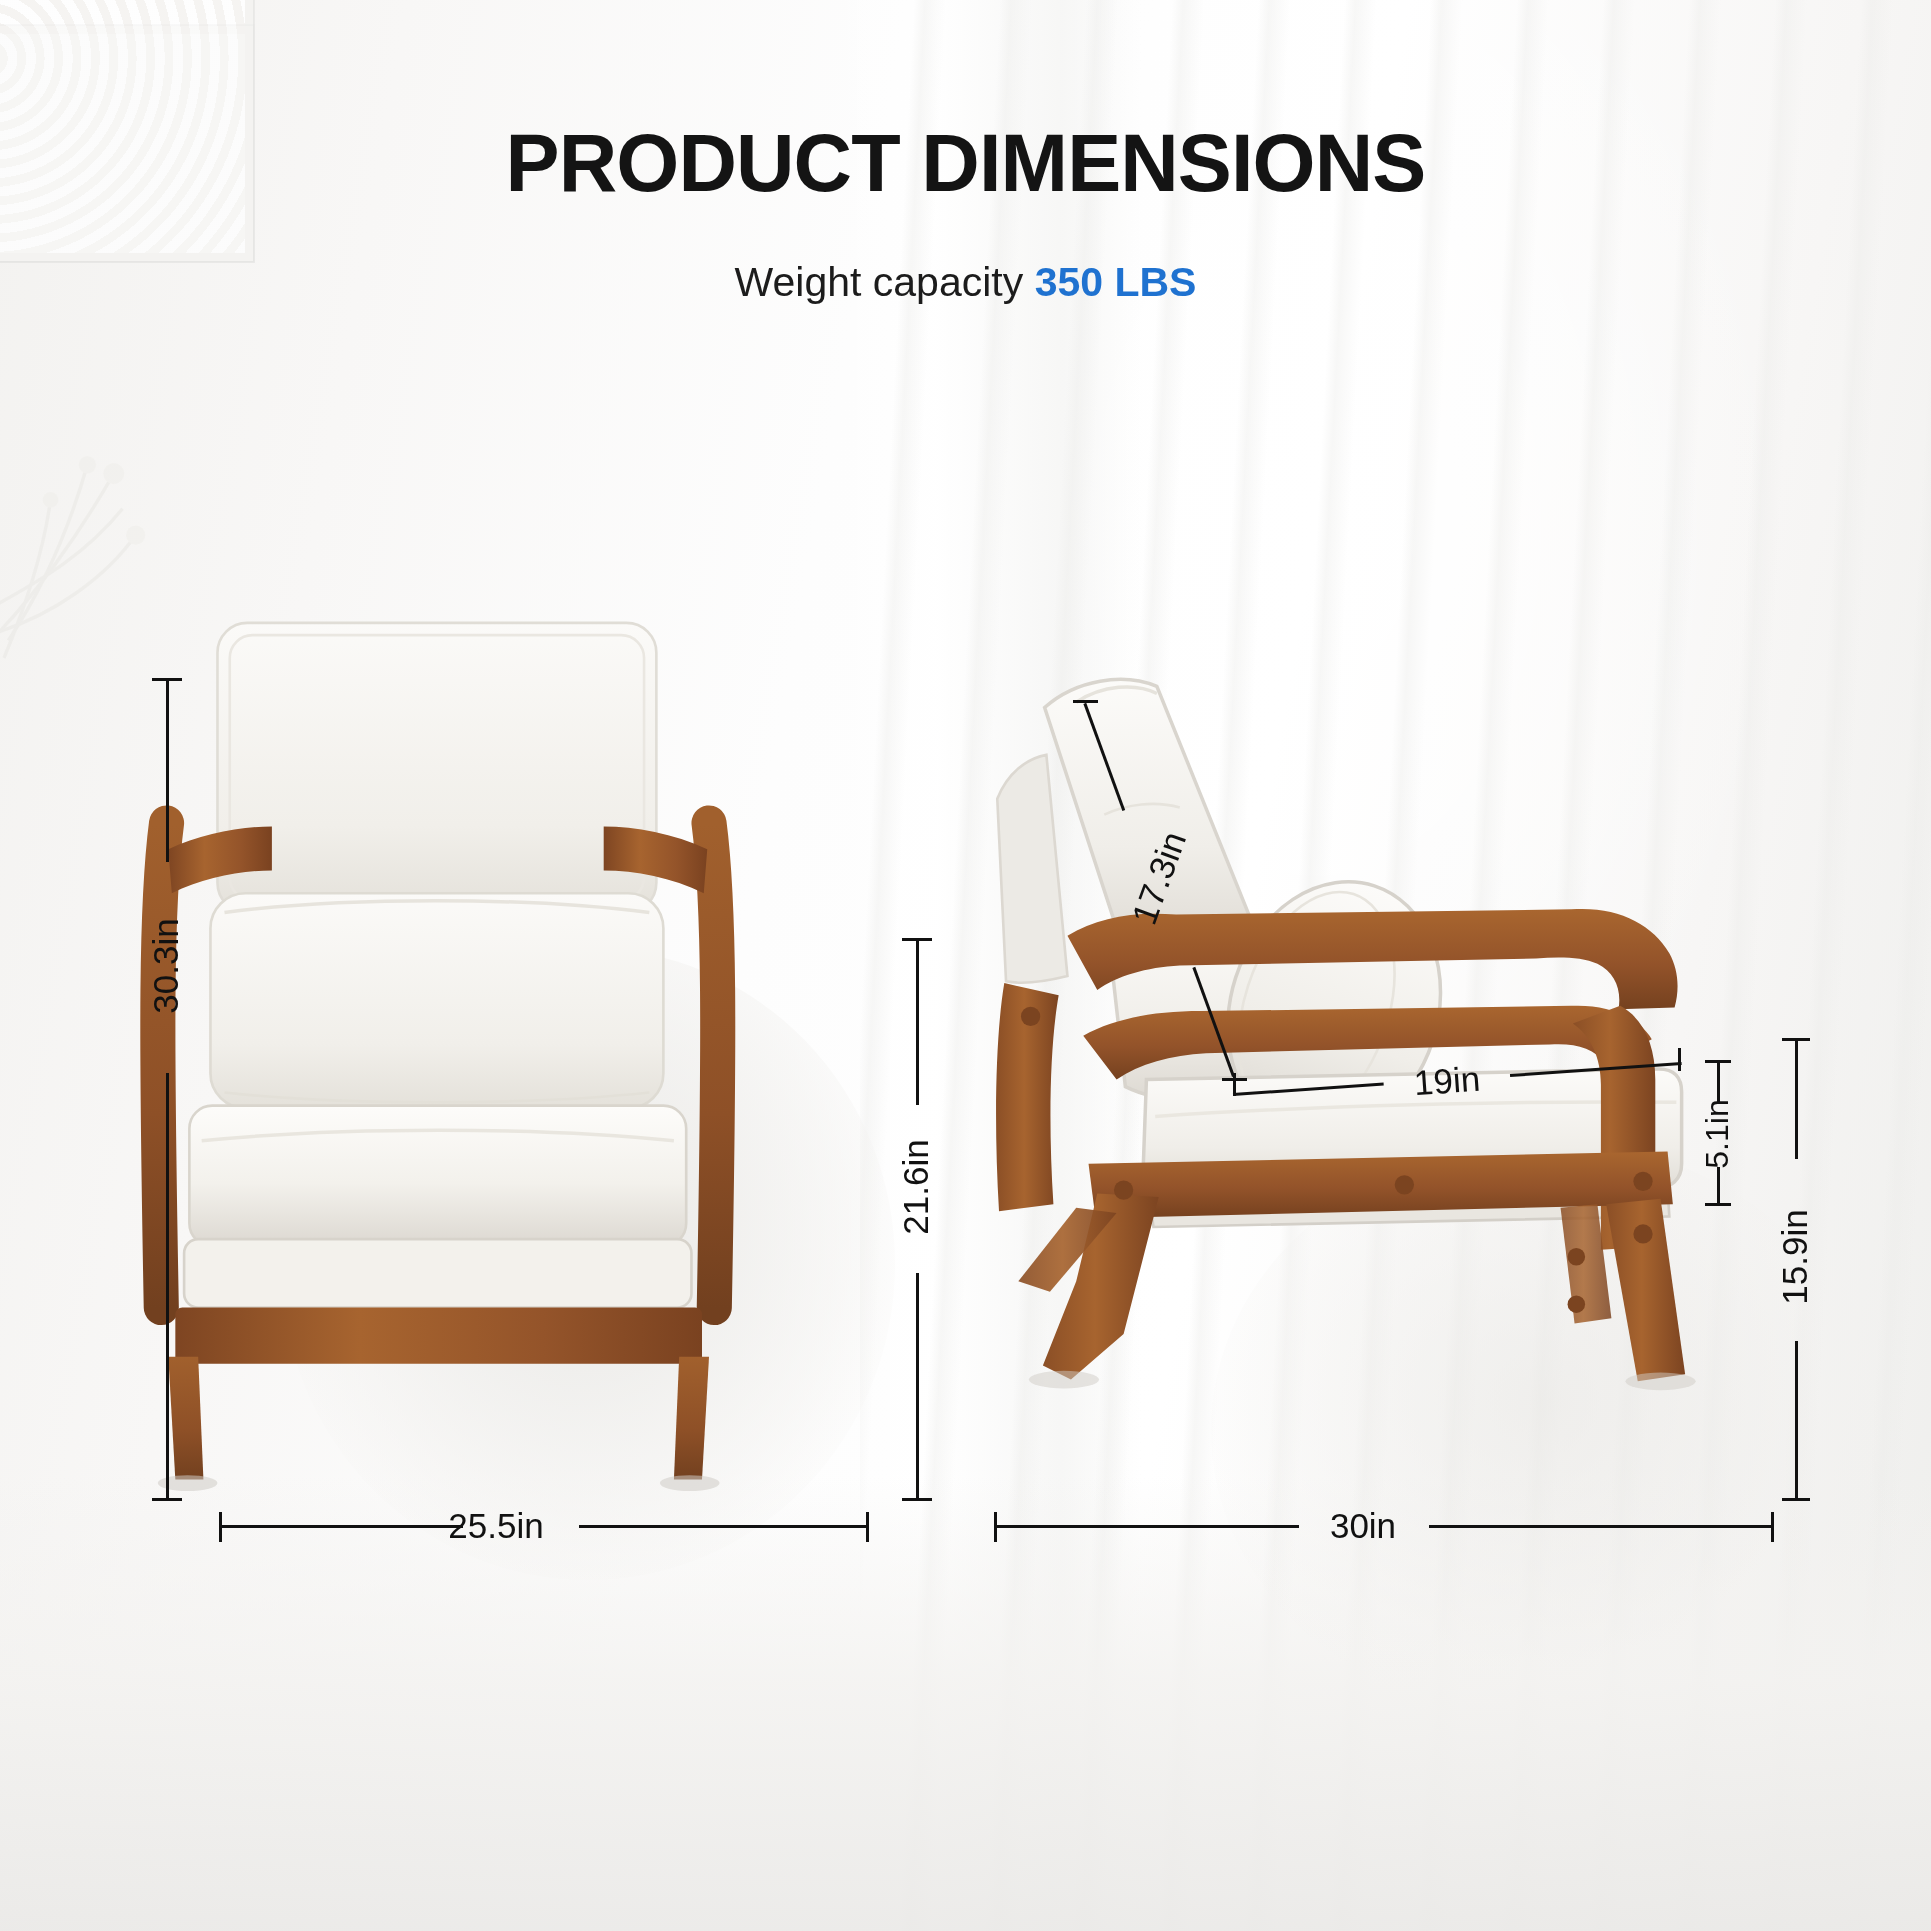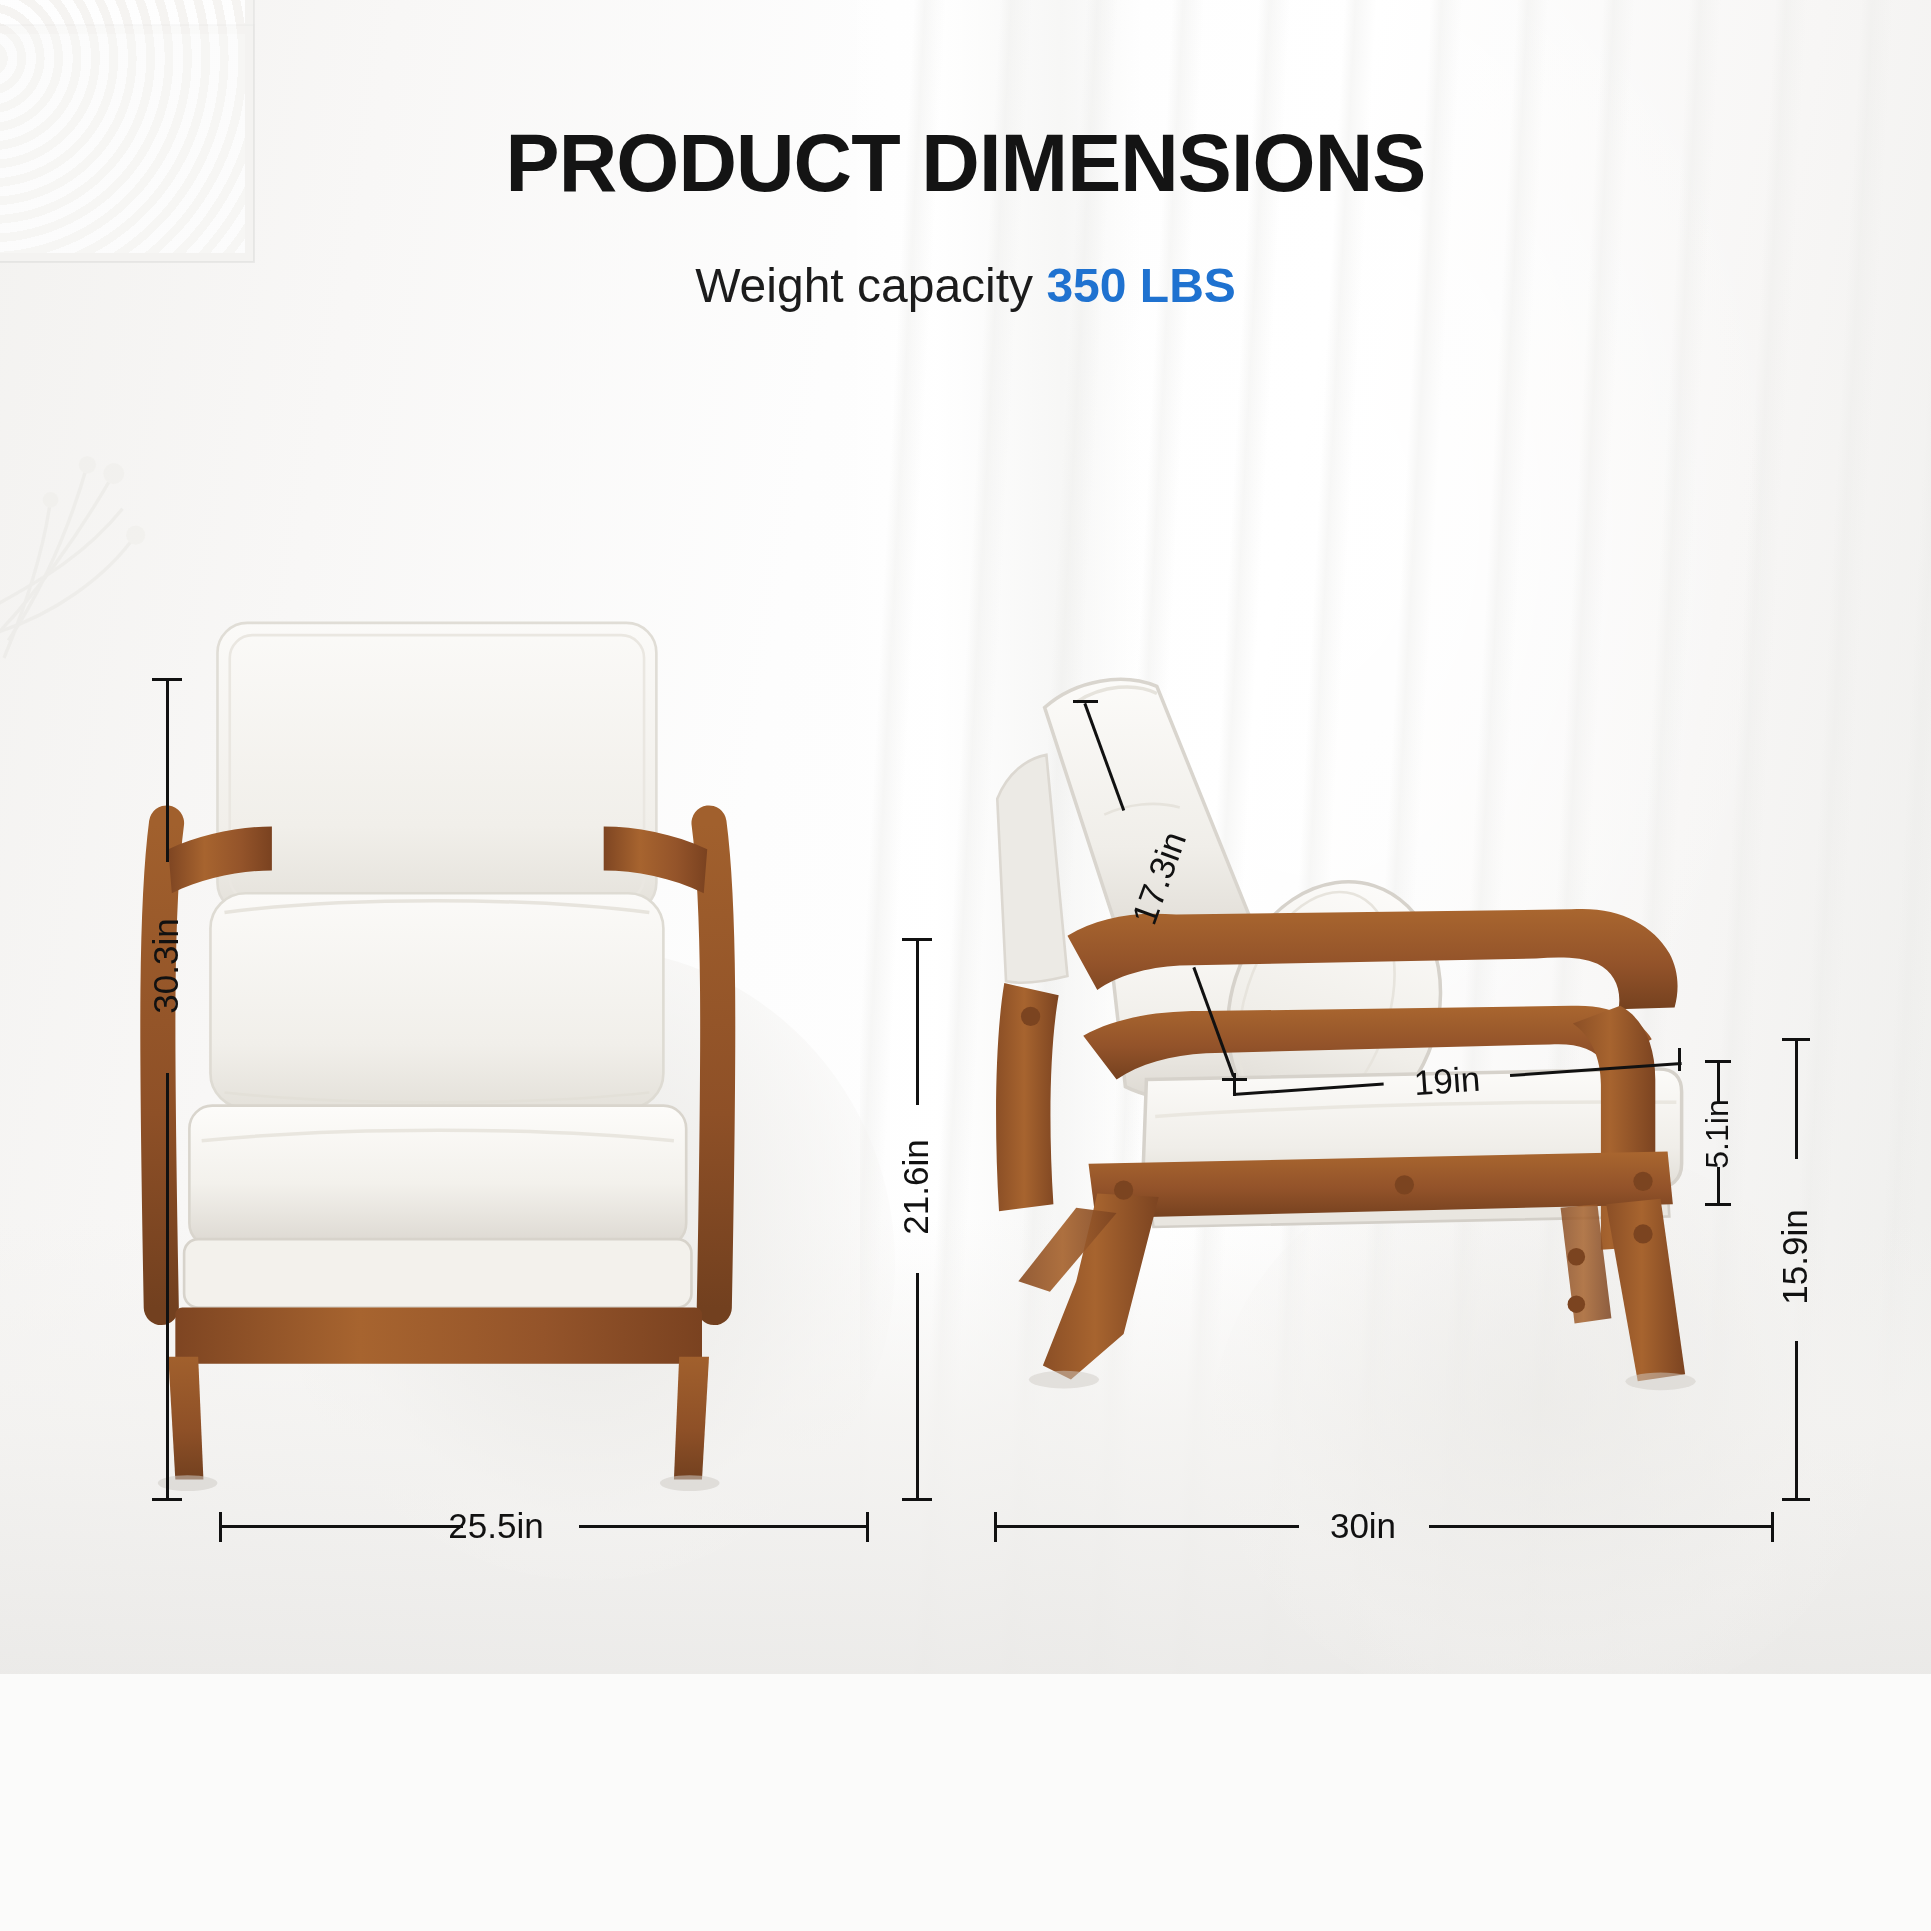--- a/index.html
+++ b/index.html
@@ -1,21 +1,21 @@
 <!DOCTYPE html>
 <html style="font-size:14px"><head>
 <meta charset="utf-8">
 <style>
   html,body{margin:0;padding:0;}
   body{
     width:1931px;height:1931px;overflow:hidden;
     font-family:"Liberation Sans","DejaVu Sans",sans-serif;
     background:#fbfbfa;
   }
-  .stage{position:relative;width:1931px;height:1674px;overflow:hidden;}
+  .stage{position:relative;width:1931px;height:1931px;overflow:hidden;}
 
   
   .bg{position:absolute;inset:0;
       background:
         radial-gradient(ellipse 790px 1229px at 1317px 527px, rgba(255,255,255,.95) 0%, rgba(255,255,255,0) 60%),
         linear-gradient(100deg,#f3f2f0 0%,#f8f7f6 18%,#fdfdfd 40%,#ffffff 62%,#f7f6f5 82%,#eeeeec 100%);
   }
   .bg-curtain{position:absolute;top:0;bottom:0;width:316px;
       background:linear-gradient(90deg,rgba(255,255,255,0) 0%,rgba(255,255,255,.85) 35%,rgba(246,246,245,.9) 75%,rgba(255,255,255,0) 100%);}
   .curtain-folds{position:absolute;top:0;bottom:0;left:860px;right:0;
@@ -31,21 +31,21 @@
       background:repeating-radial-gradient(circle at 6% 26%, #ffffff 0 9.7px, #f4f2ef 9.7px 18.4px);
       opacity:.75;}
   .plant{position:absolute;opacity:.5;}
   .shadow-pouf{position:absolute;border-radius:50%;
       background:radial-gradient(ellipse at 50% 45%, rgba(232,231,228,.95) 0%, rgba(243,242,240,.55) 58%, rgba(255,255,255,0) 78%);}
 
   
   .title{position:absolute;left:0;right:0;top:123px;text-align:center;
          font-size:81px;font-weight:700;letter-spacing:-0.9px;color:#141414;line-height:1;}
   .subtitle{position:absolute;left:0;right:0;top:262px;text-align:center;
-         font-size:48px;font-weight:400;color:#1c1c1c;line-height:1;}
+         font-size:41px;font-weight:400;color:#1c1c1c;line-height:1;}
   .subtitle .hl{font-weight:700;}
   .dim-lbl{position:absolute;font-size:35px;font-weight:500;color:#111;white-space:nowrap;
            transform-origin:50% 50%;}
   .dim-lbl.sm{font-size:32px;}
   .vline{position:absolute;width:2.6px;background:#111;}
   .hline{position:absolute;height:2.6px;background:#111;}
   .cap-h{position:absolute;height:2.6px;width:30px;background:#111;}
   .cap-v{position:absolute;width:2.6px;height:30px;background:#111;}
   .leader{position:absolute;height:2.6px;background:#111;transform-origin:0 50%;}
 

